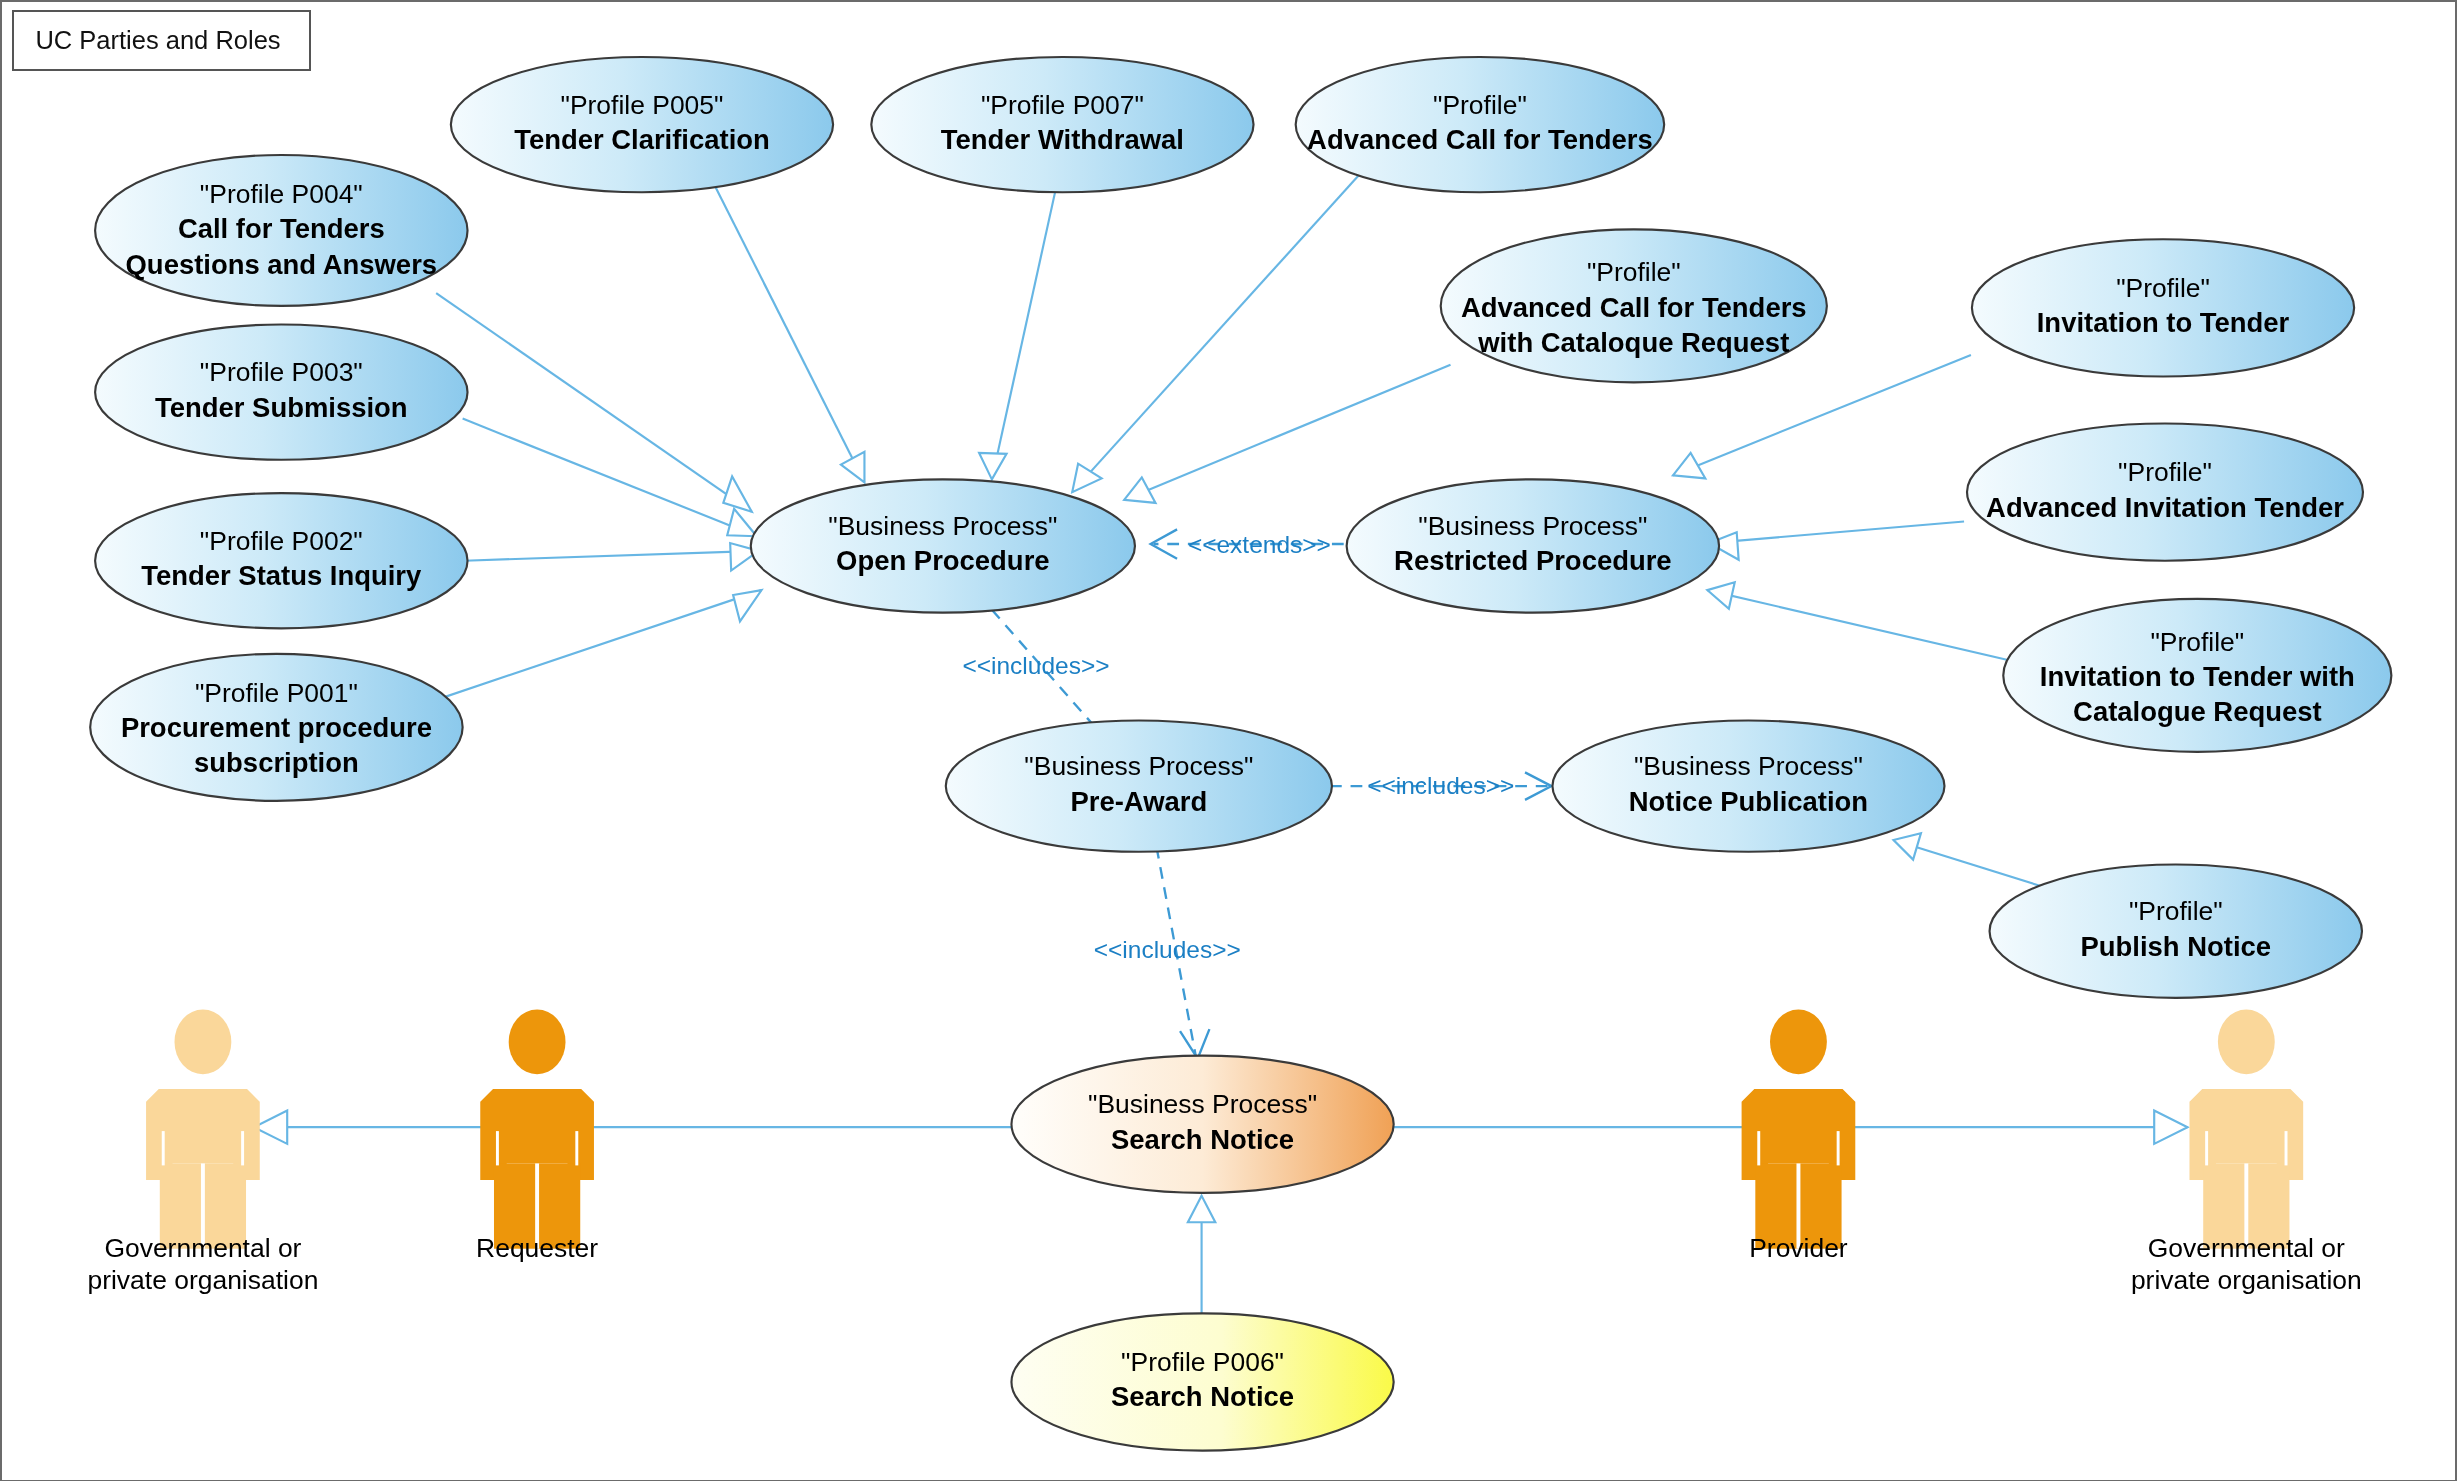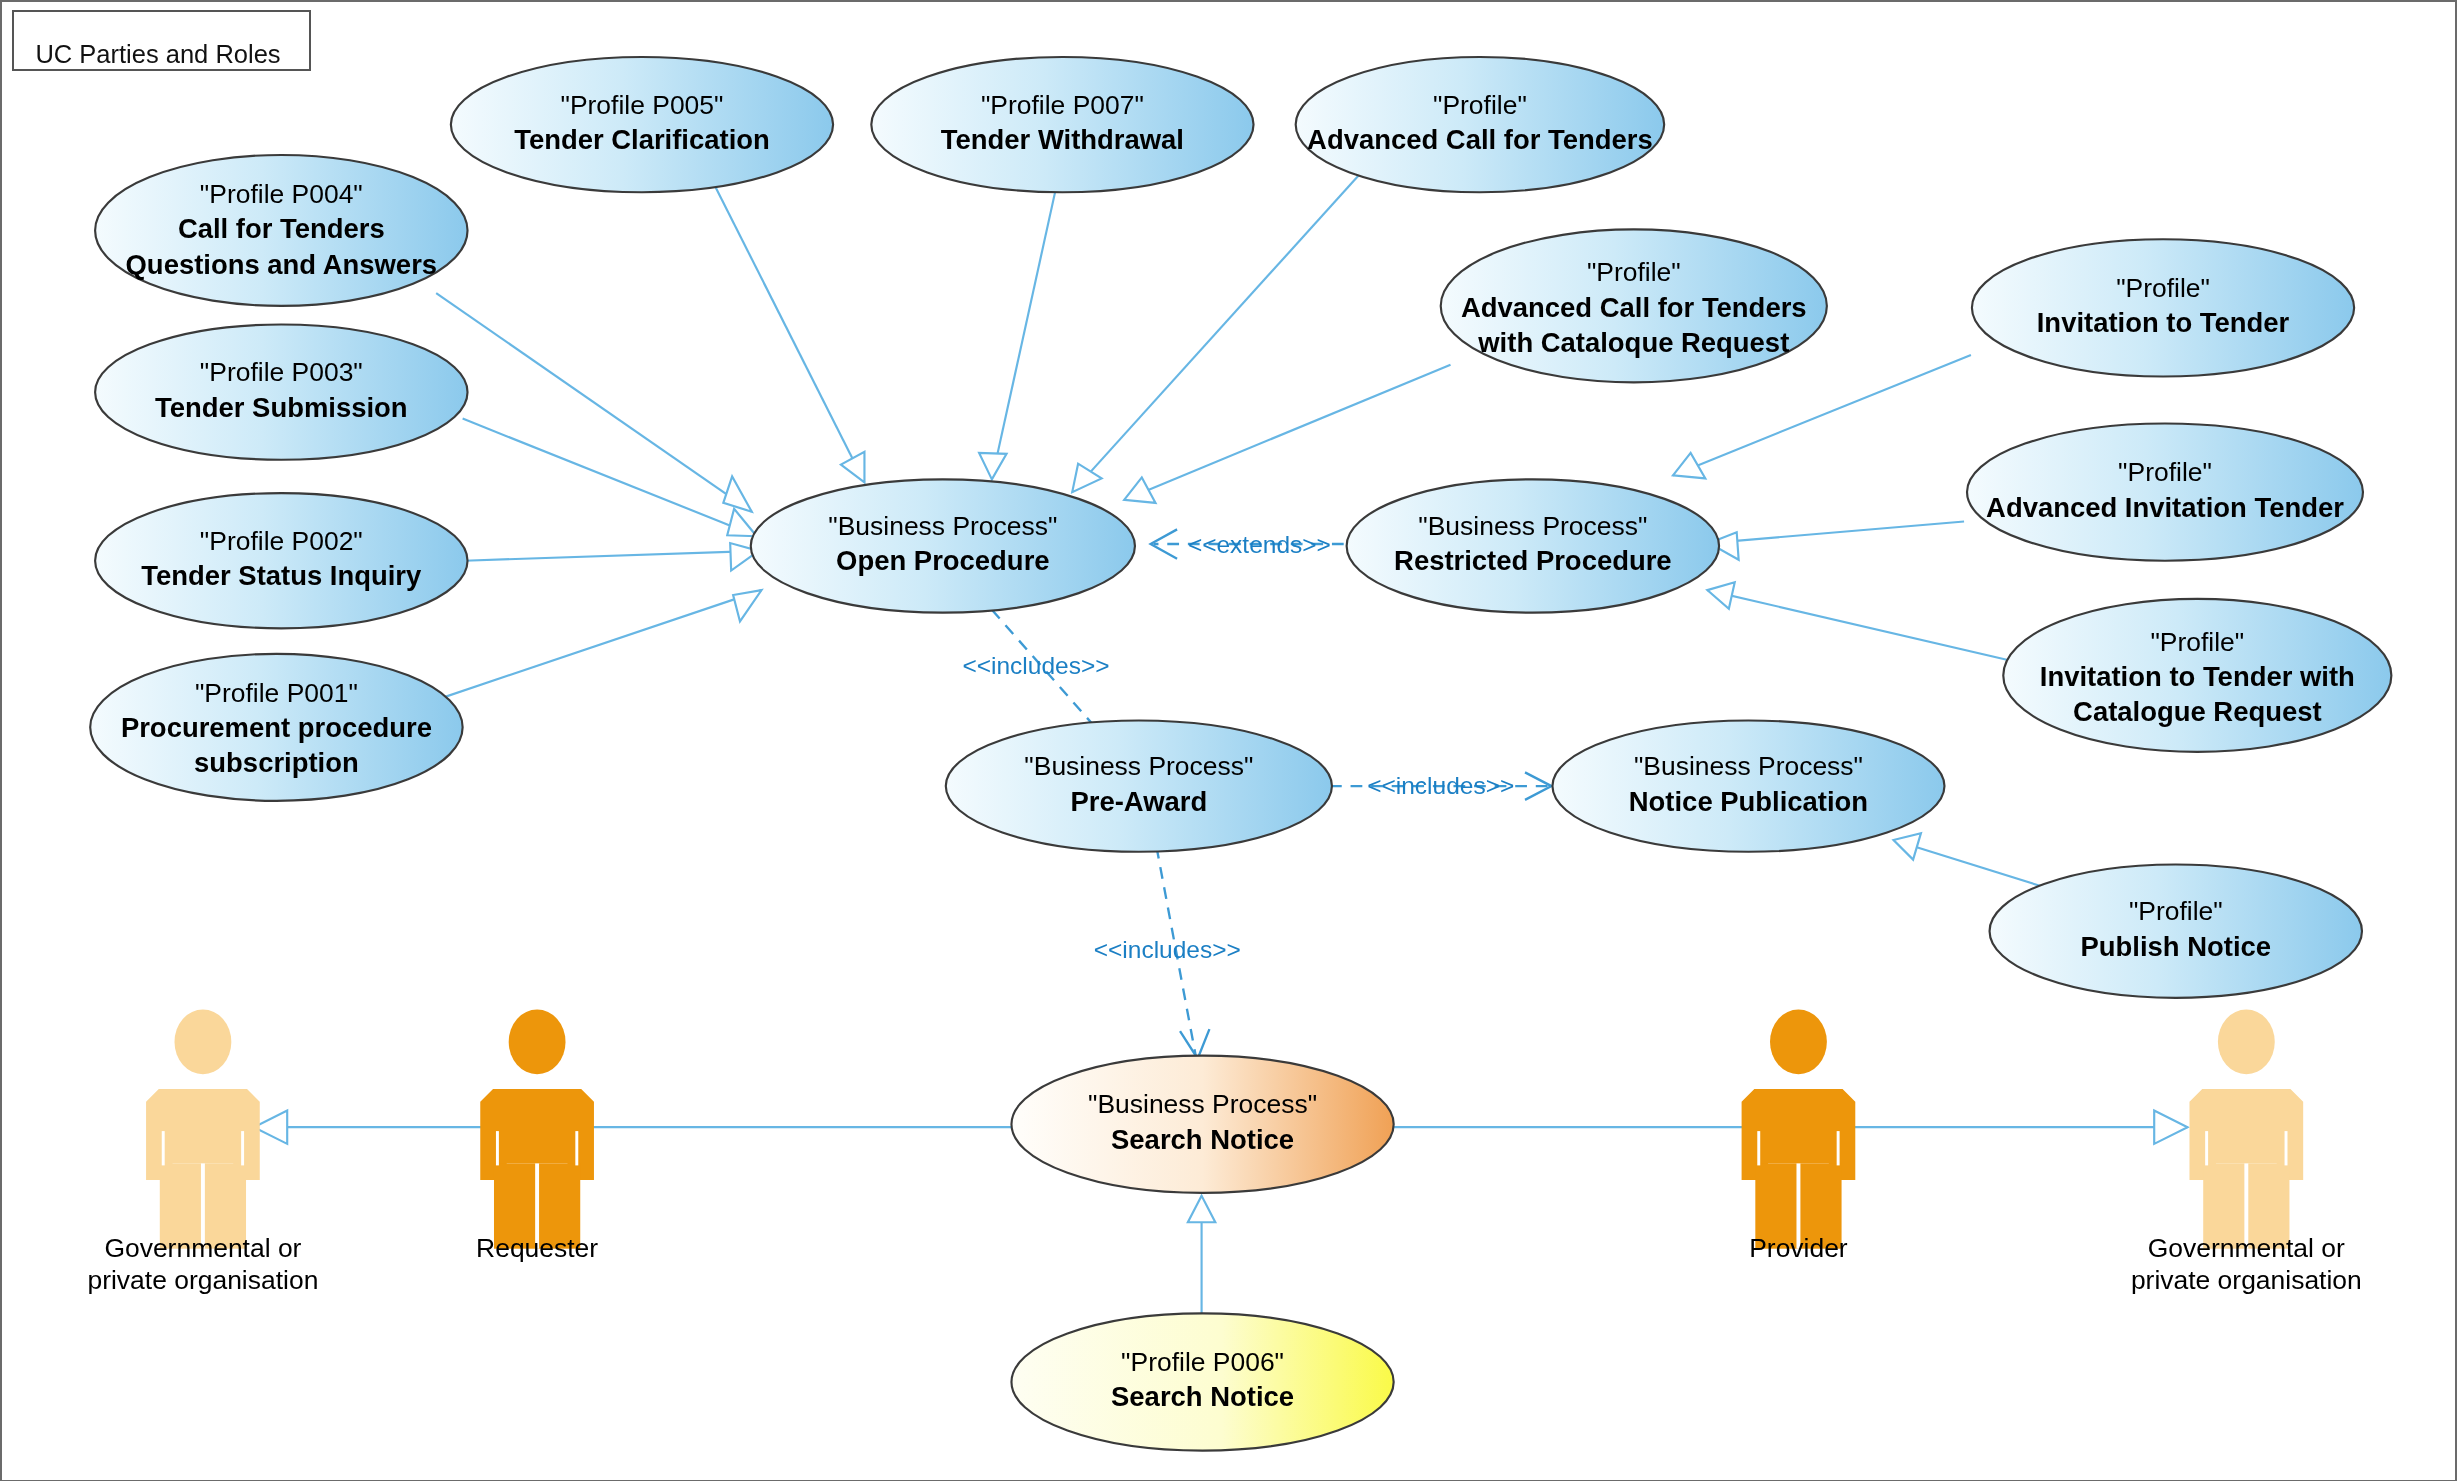--- a/index.html
+++ b/index.html
@@ -11,21 +11,21 @@
     border:2.9px solid #6b6b6b;
     box-sizing:border-box;
     overflow:hidden;
   }
   #title-tab{
     position:absolute;left:9.8px;top:7.8px;
     width:299px;height:61px;
     border:2px solid #555;
     background:#fff;
     box-sizing:border-box;
-    display:flex;align-items:flex-end;
+    display:flex;align-items:center;
     padding-left:21.6px;
     font-size:25.5px;color:#111;
     z-index:5;
   }
   svg#canvas{position:absolute;left:0;top:0;width:2457px;height:1482px;}
   .node-text{font-family:"Liberation Sans",sans-serif;fill:#000;text-anchor:middle;}
   .ln1{font-size:27px;font-weight:400;}
   .ln2{font-size:28px;font-weight:700;}
   .ln3{font-size:28px;font-weight:700;}
   .actor-label{font-family:"Liberation Sans",sans-serif;fill:#000;text-anchor:middle;font-size:27px;}

